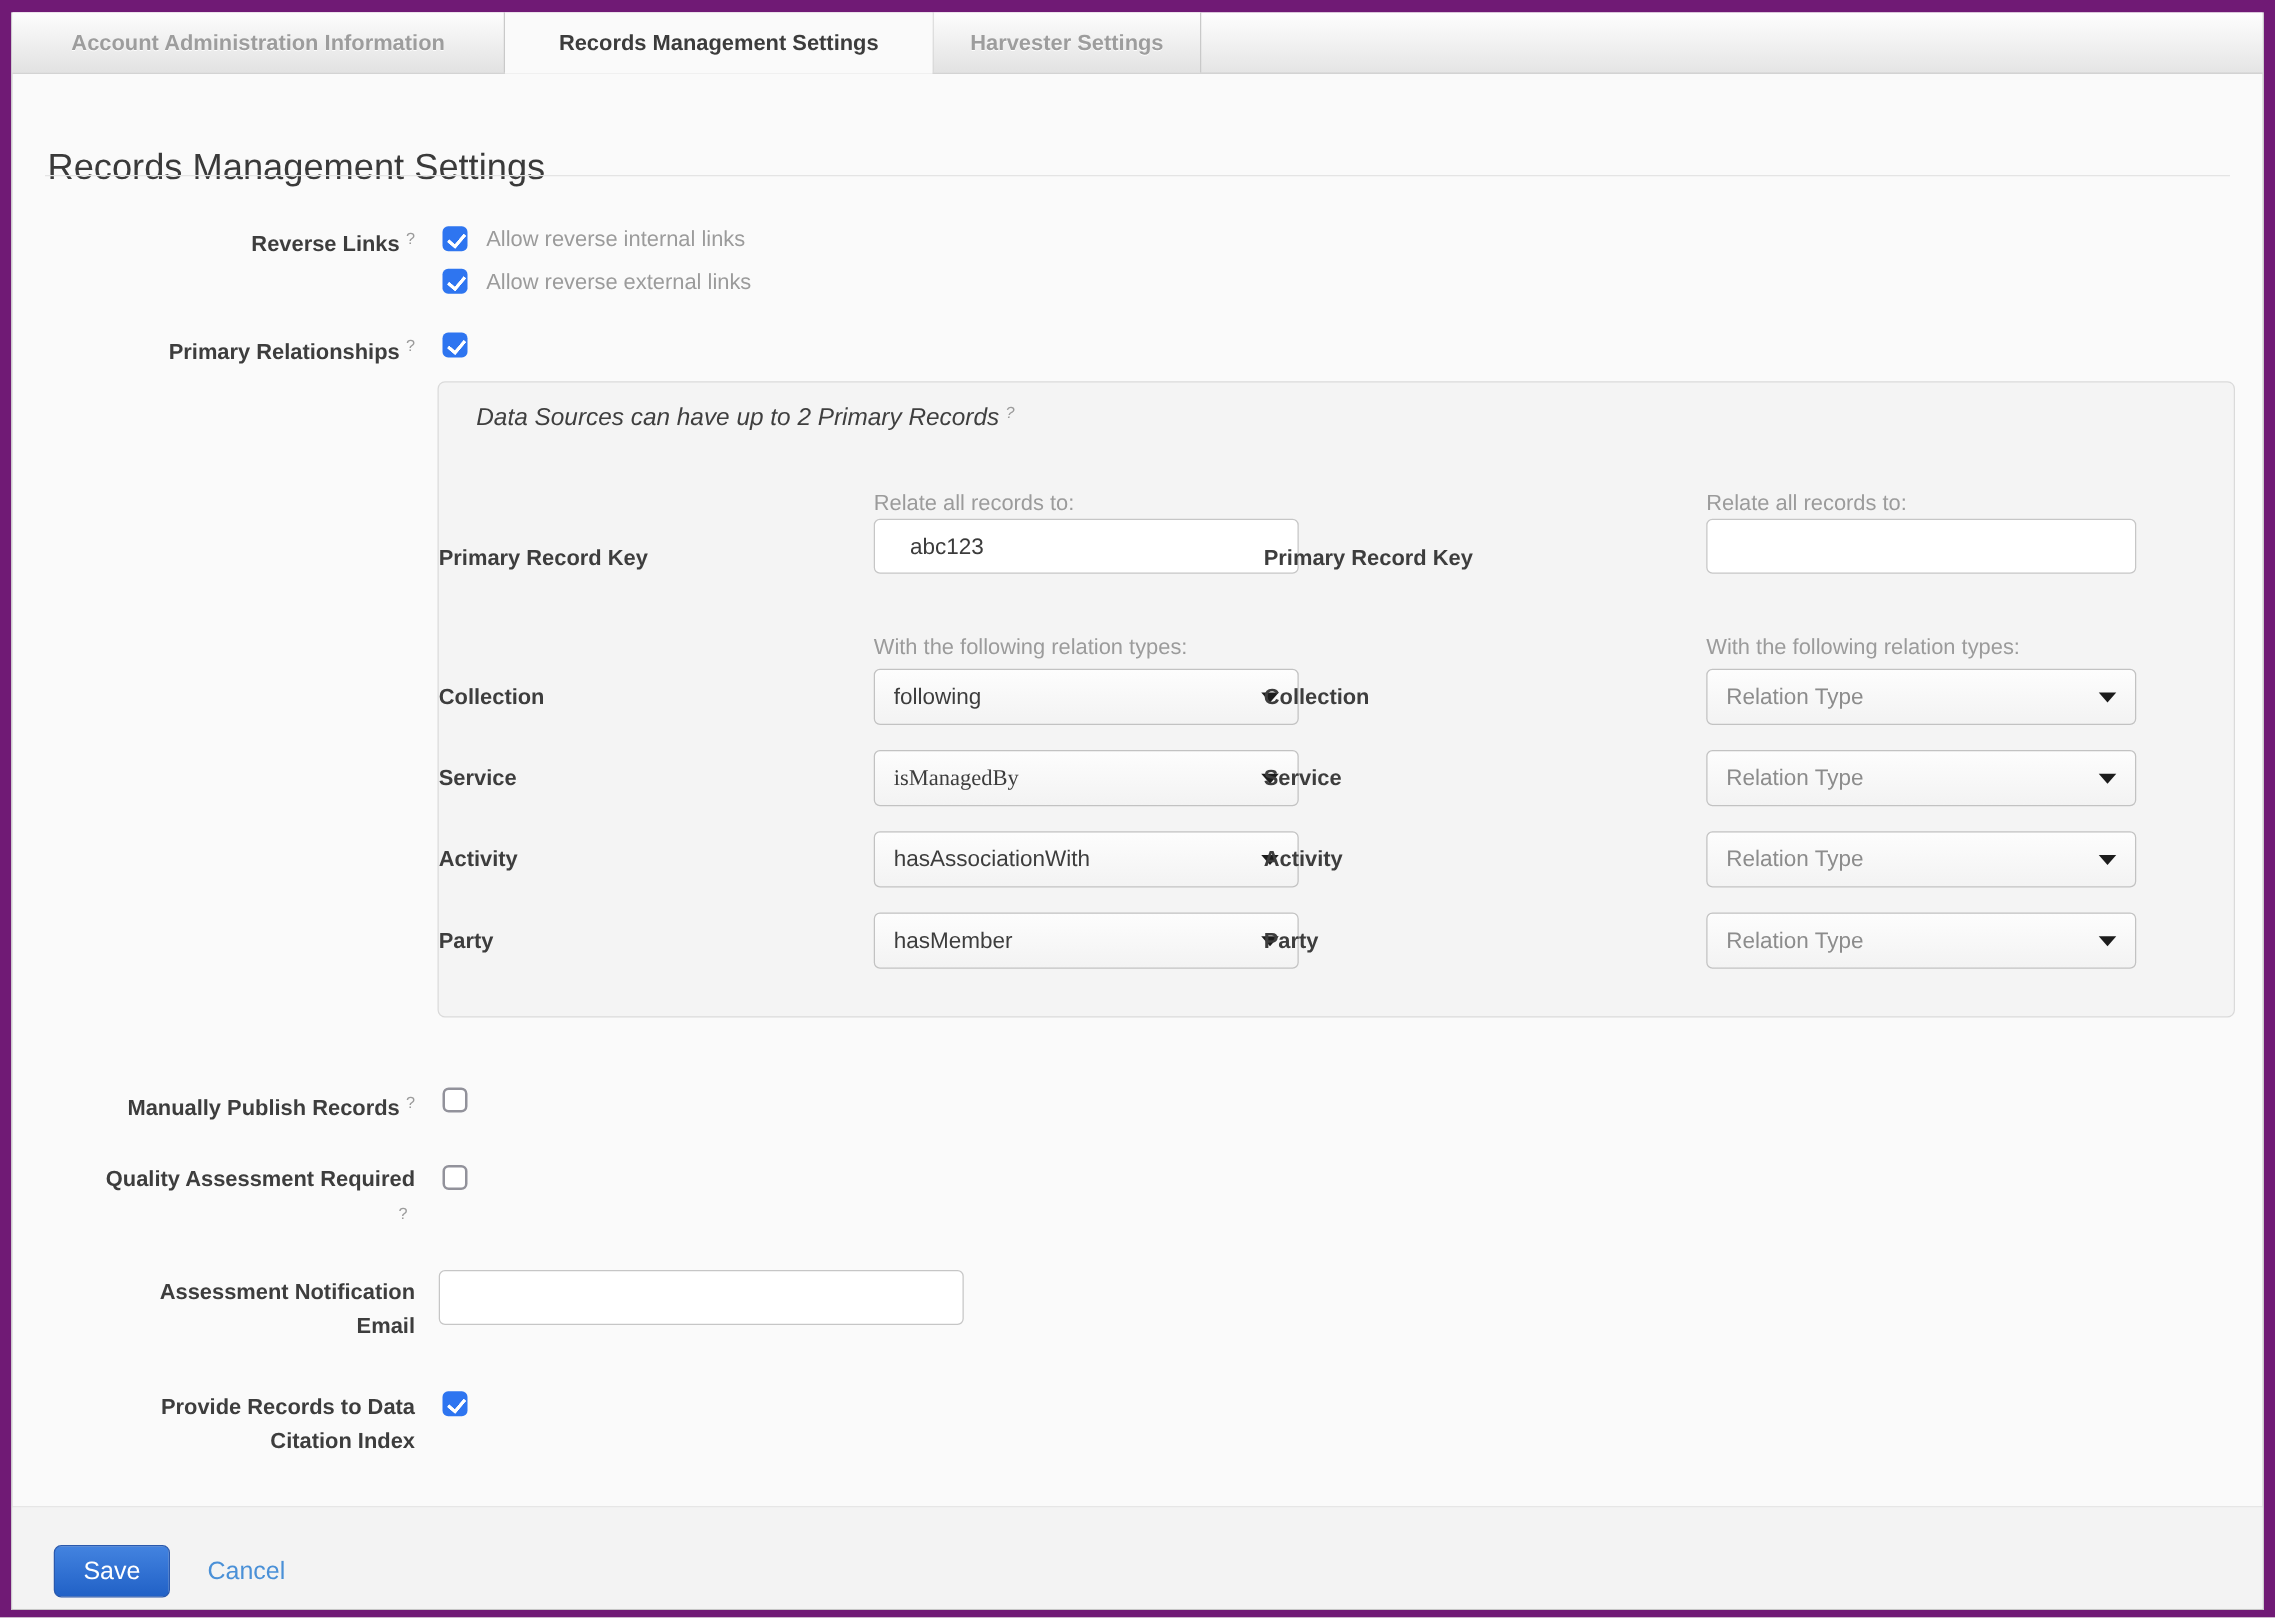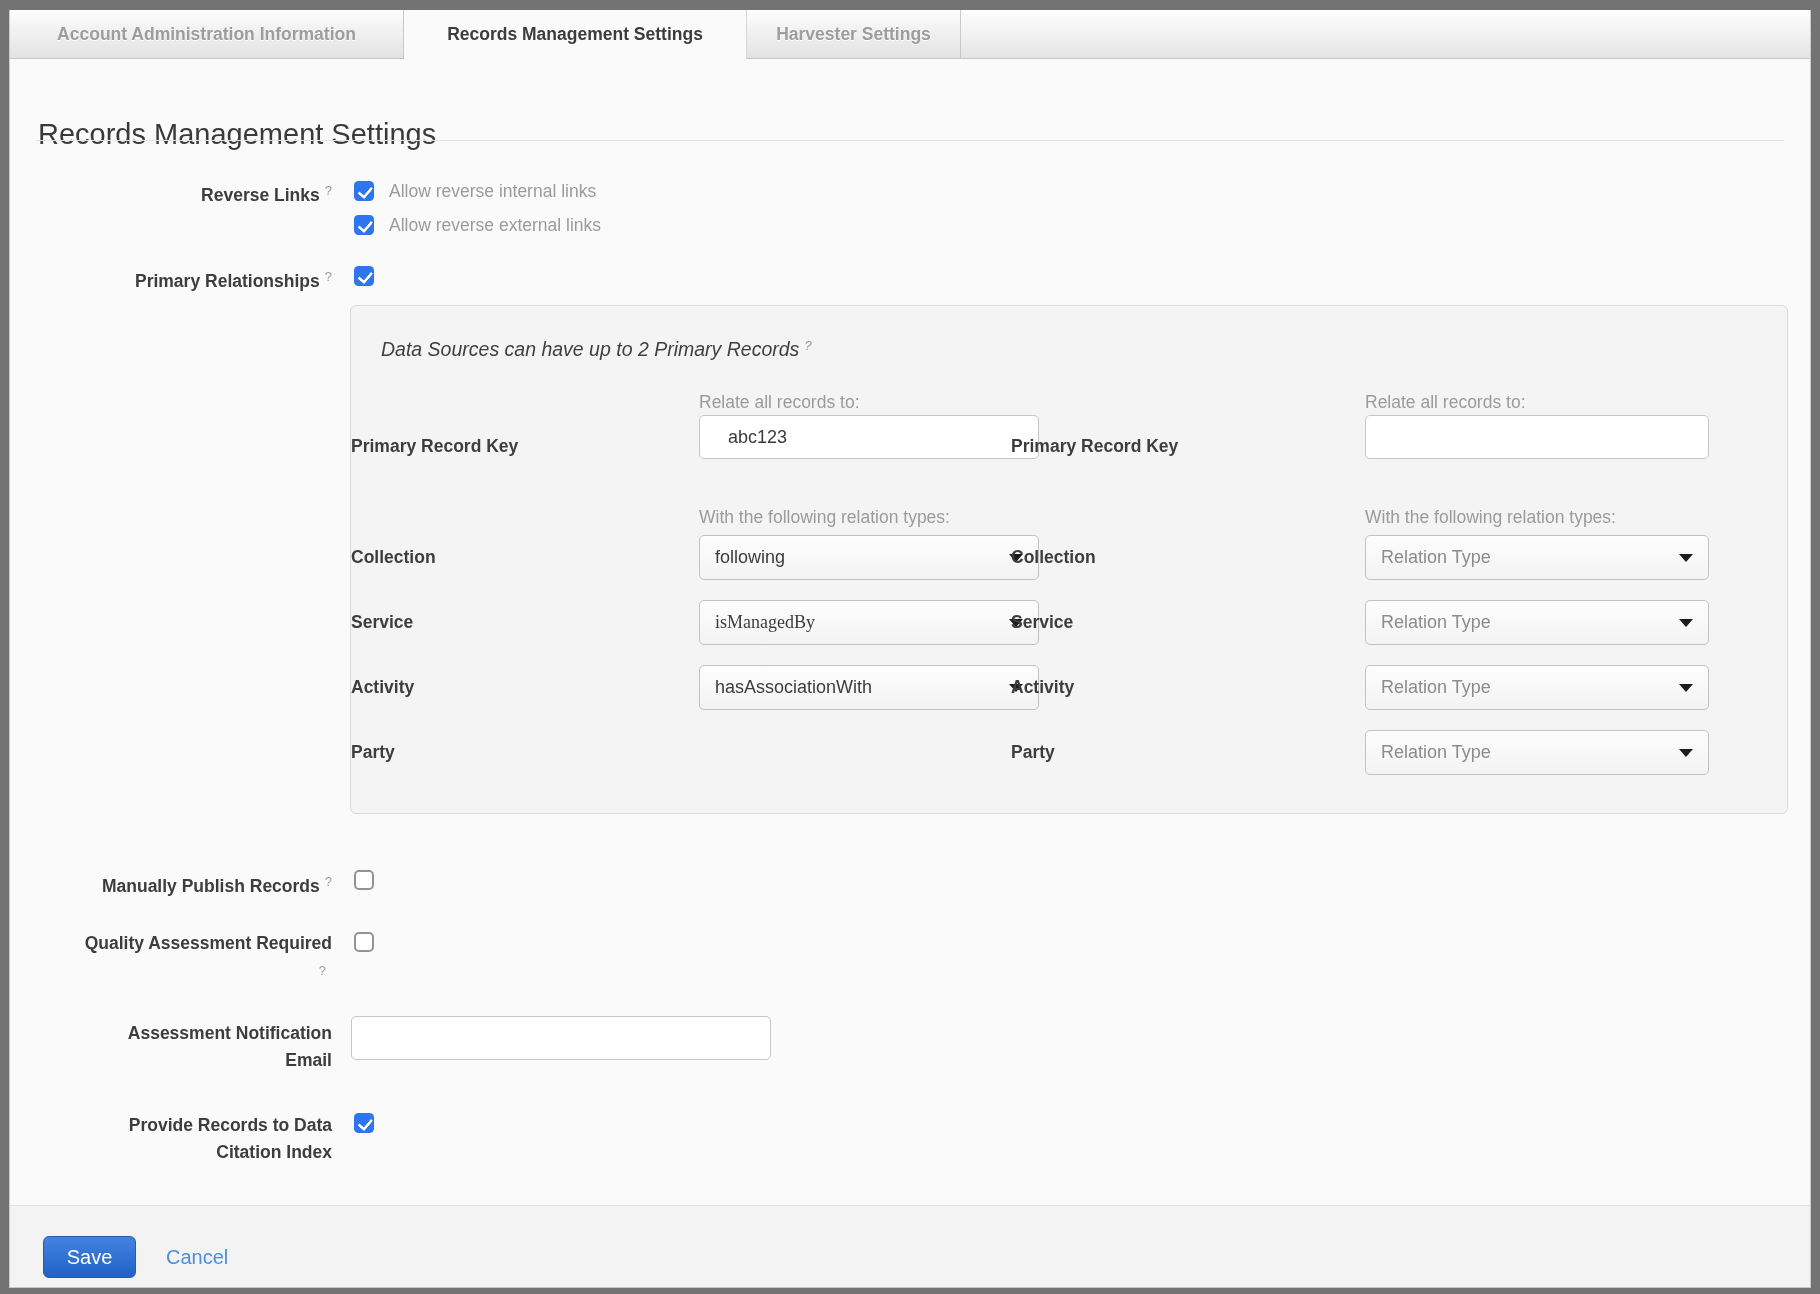--- a/index.html
+++ b/index.html
@@ -1,17 +1,17 @@
 <!DOCTYPE html>
 <html><head>
 <meta charset="utf-8">
 <style>
   html,body{margin:0;padding:0;}
   body{font-family:"Liberation Sans","DejaVu Sans",sans-serif;background:#d9d9d9;}
-  .screen{position:relative;width:1820px;height:1294px;background:#737373;overflow:hidden;}
+  .screen{position:relative;width:1820px;height:1294px;background:#701a75;overflow:hidden;}
   .card{position:absolute;left:9px;top:10px;width:1802px;height:1278px;background:#fafafa;
         border-left:1px solid #cbcbcb;border-right:1px solid #cbcbcb;border-bottom:1px solid #c6c6c6;box-sizing:border-box;}
   
   .tabbar{position:absolute;left:0;top:0;width:100%;height:48px;
           background:linear-gradient(#fefefe,#e5e5e5);border-bottom:1px solid #c6c6c6;box-sizing:content-box;}
   .tab{position:absolute;top:0;height:48px;display:flex;align-items:center;justify-content:center;
        font-weight:bold;font-size:17.5px;box-sizing:border-box;cursor:default;white-space:nowrap;}
   .tab.inactive{background:linear-gradient(#fdfdfd,#e2e2e2);color:#9d9d9d;text-shadow:0 1px 0 rgba(255,255,255,.9);
        border-right:1px solid #c9c9c9;}
   .tab.t3{border-left:1px solid #d6d6d6;}
@@ -35,21 +35,21 @@
   .select{position:absolute;box-sizing:border-box;height:45px;border:1px solid #c2c2c2;border-radius:5px;
           background:linear-gradient(#fdfdfd,#f3f3f3);display:flex;align-items:center;
           justify-content:space-between;padding:0 15px;cursor:pointer;}
   .select .val{font-size:18px;color:#3d3d3d;}
   .select .val.placeholder{color:#8c8c8c;}
   .caret{width:0;height:0;border-left:7px solid transparent;border-right:7px solid transparent;
          border-top:8px solid #1c1c1c;}
   
   .panel{position:absolute;left:340px;top:295px;width:1438px;height:509px;background:#f4f4f4;
          border:1px solid #dadada;border-radius:6px;box-sizing:border-box;}
-  .panel-heading{position:absolute;left:30px;top:32px;font-style:italic;font-size:19.5px;color:#3f3f3f;}
+  .panel-heading{position:absolute;left:30px;top:16px;font-style:italic;font-size:19.5px;color:#3f3f3f;}
   .plbl{position:absolute;text-align:left;font-weight:bold;font-size:17.5px;color:#3d3d3d;line-height:21px;}
   
   .footer-divider{position:absolute;left:0;right:0;top:1195px;height:1px;background:#e0e0e0;}
   .footer{position:absolute;left:0;right:0;top:1196px;bottom:0;background:#f3f3f3;}
   .save-btn{position:absolute;left:33px;top:30px;width:93px;height:42px;border:1px solid #2a59ad;border-radius:6px;
             background:linear-gradient(#4383e0,#2161c6);color:#ffffff;font-family:inherit;font-size:20px;
             cursor:pointer;}
   .cancel-link{position:absolute;left:156px;top:39px;font-size:20px;color:#4a90d7;line-height:24px;
             cursor:pointer;text-decoration:none;}
   .two-line{line-height:27px;}
@@ -101,20 +101,24 @@
       <div class="select" style="left:348px;top:294px;width:340px;font-family:Liberation Serif, serif;">
         <span class="val">isManagedBy</span>
           <span class="caret"></span>
       </div>
       <div class="plbl" style="left:0;width:334px;top:371px;">Activity</div>
       <div class="select" style="left:348px;top:359px;width:340px;">
         <span class="val">hasAssociationWith</span>
           <span class="caret"></span>
       </div>
       <div class="plbl" style="left:0;width:334px;top:436px;">Party</div>
+      <div class="select" style="left:348px;top:424px;width:340px;">
+        <span class="val">hasMember</span>
+          <span class="caret"></span>
+      </div>
 
       <div class="gray-cap" style="left:1014px;top:86px;">Relate all records to:</div>
       <input class="text-input" style="left: 1014px; top: 109px; width: 344px;" value="">
       <div class="plbl" style="left:660px;width:340px;top:130px;">Primary Record Key</div>
       <div class="gray-cap" style="left:1014px;top:201px;">With the following relation types:</div>
 
       <div class="plbl" style="left:660px;width:340px;top:241px;">Collection</div>
       <div class="select" style="left:1014px;top:229px;width:344px;">
         <span class="val placeholder">Relation Type</span>
           <span class="caret"></span>

